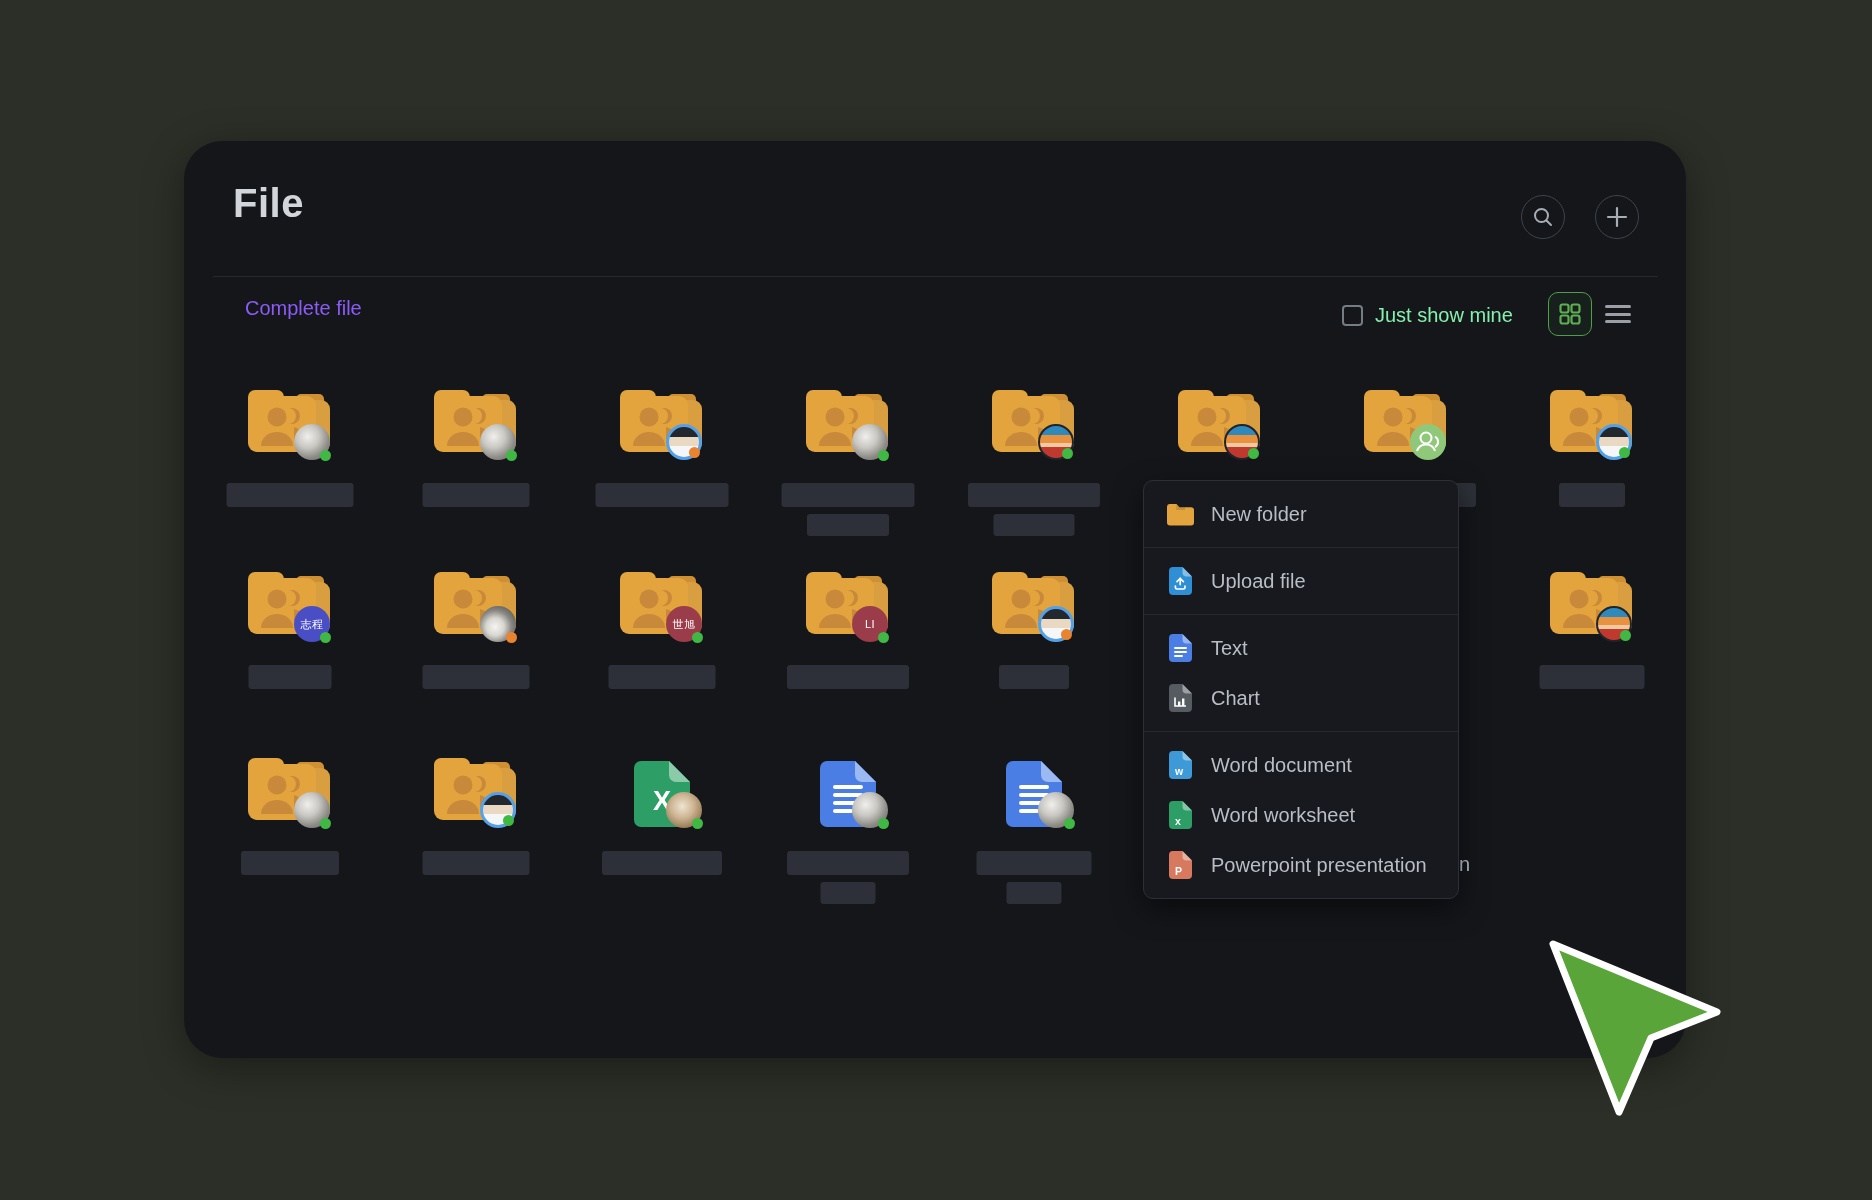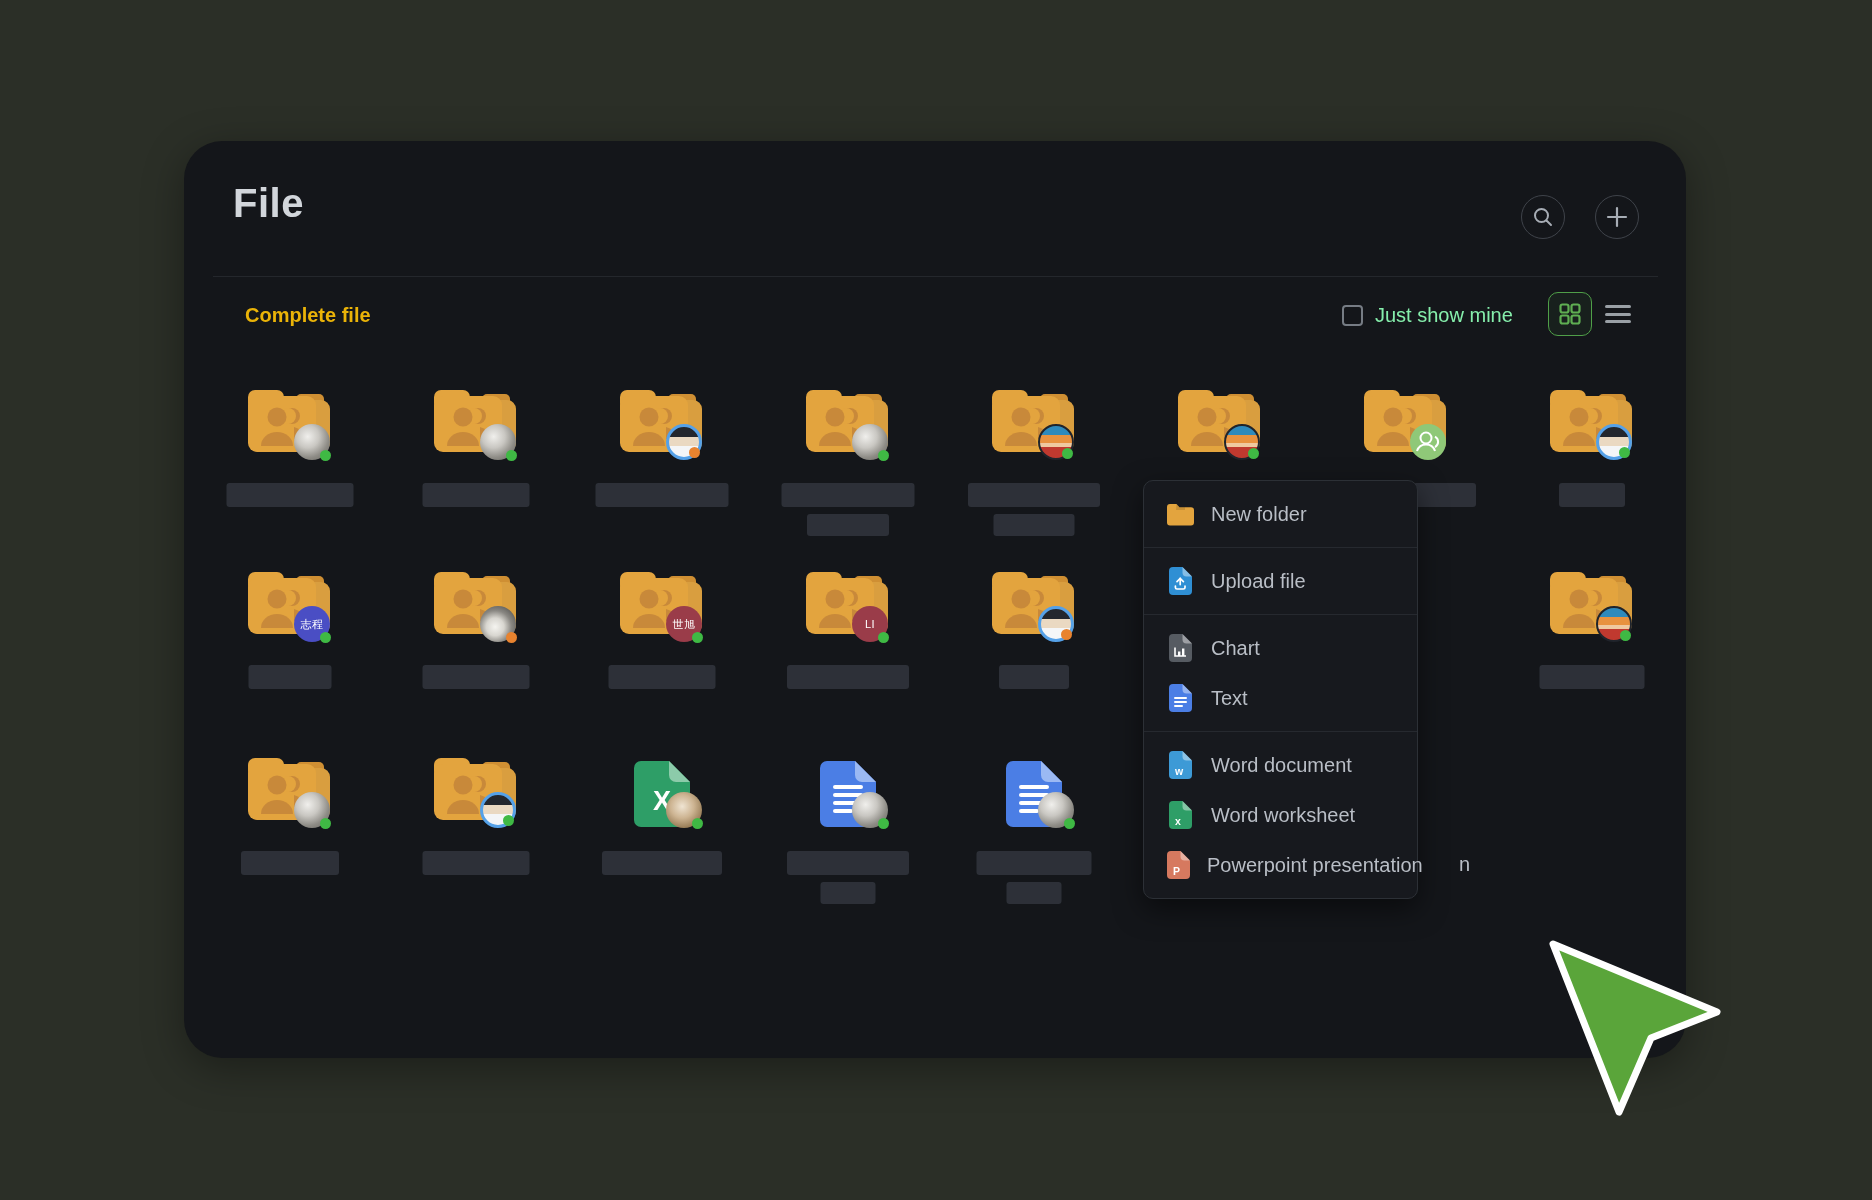--- a/index.html
+++ b/index.html
@@ -6,21 +6,21 @@
   .page{position:relative;width:1872px;height:1200px;background:#2b2f27;overflow:hidden;
         font-family:"Liberation Sans",sans-serif;}
   .card{position:absolute;left:184px;top:141px;width:1502px;height:917px;
         background:#14161a;border-radius:38px;box-shadow:0 10px 40px rgba(0,0,0,.35);}
   
   .title{position:absolute;left:49px;top:40px;font-size:40px;font-weight:700;color:#d2d6db;margin:0;letter-spacing:.5px;}
   .circle-btn{position:absolute;width:44px;height:44px;border-radius:50%;border:1.5px solid #3f434a;
         background:transparent;display:flex;align-items:center;justify-content:center;cursor:pointer;padding:0;}
   .hdr-divider{position:absolute;left:29px;top:135px;width:1445px;height:1px;background:#24272c;}
   
-  .section-label{position:absolute;left:61px;top:163px;font-size:20px;color:#eab308;font-weight:bold;}
+  .section-label{position:absolute;left:61px;top:156px;font-size:20px;color:#8b5cf6;}
   .checkbox{position:absolute;left:1158px;top:164px;width:21px;height:21px;border:2px solid #767c84;
         border-radius:4px;background:transparent;box-sizing:border-box;cursor:pointer;}
   .filter-label{position:absolute;left:1191px;top:163px;font-size:20px;color:#86efac;cursor:default;}
   .view-btn{position:absolute;background:transparent;border:none;padding:0;cursor:pointer;}
   .grid-btn{left:1364px;top:151px;width:44px;height:44px;border-radius:10px;
         border:1.5px solid #4f9f48;background:rgba(87,169,76,.07);display:flex;align-items:center;justify-content:center;}
   .list-btn{left:1419px;top:158px;width:30px;height:30px;display:flex;flex-direction:column;justify-content:center;gap:4.5px;align-items:center;}
   .list-btn i{display:block;width:26px;height:3px;border-radius:2px;background:#9aa0a6;}
   
   .cell{position:absolute;width:84px;}
@@ -34,21 +34,21 @@
   .av-photo-gray{background:radial-gradient(circle at 38% 35%,#f0efec 0%,#c9c7c2 35%,#8e8c86 65%,#62605a 100%);}
   .av-photo-cat{background:radial-gradient(circle at 42% 58%,#f5f4f0 0%,#d8d6d0 30%,#8a8883 55%,#3c3c3a 100%);}
   .av-photo-brown{background:radial-gradient(circle at 45% 40%,#efe4d2 0%,#cdb492 40%,#957a54 75%,#5f4c30 100%);}
   .av-cartoon-boy{border:3px solid #55a1e8;
         background:linear-gradient(180deg,#23272e 0%,#23272e 34%,#ead9c2 34%,#ead9c2 62%,#f4f6f8 62%,#f4f6f8 100%);}
   .av-cartoon-girl{border:2px solid #20242b;
         background:linear-gradient(180deg,#2e8abc 0%,#2e8abc 28%,#e8923f 28%,#e8923f 52%,#efc9a0 52%,#efc9a0 66%,#c0392f 66%,#c0392f 100%);}
   .av-initials-indigo{background:#4a4ec4;}
   .av-initials-red{background:#9a3c49;}
   
-  .menu{position:absolute;left:959px;top:339px;width:275px;background:#17191e;border:1px solid #2c3036;
+  .menu{position:absolute;left:959px;top:339px;width:316px;background:#17191e;border:1px solid #2c3036;
         border-radius:10px;box-shadow:0 10px 28px rgba(0,0,0,.5);z-index:5;box-sizing:border-box;}
   .menu-group{padding:8px 0;}
   .menu-divider{height:1px;background:#26292f;margin:0;}
   .menu-item{display:flex;align-items:center;height:50px;padding-left:23px;gap:17px;cursor:pointer;}
   .menu-item span{font-size:20px;color:#b9bec6;white-space:nowrap;}
   .fragment{position:absolute;left:1275px;top:712px;font-size:20px;color:#b9bec6;z-index:1;}
   #grid{position:absolute;inset:0;z-index:1;}
   #cursor{position:absolute;left:0;top:0;width:1872px;height:1200px;z-index:10;pointer-events:none;}
 </style>
 </head>
@@ -425,43 +425,43 @@
               </svg>
             </div>
             <span>Upload file</span>
           </div>
         </div>
         <div class="menu-divider"></div>
         <div class="menu-group">
           <div class="menu-item">
             <div style="width: 27px; display: flex; justify-content: center;">
               <svg width="23" height="28" viewBox="0 0 23 28">
-    <path d="M0 4 A4 4 0 0 1 4 0 H13.5 L23 9.5 V24 A4 4 0 0 1 19 28 H4 A4 4 0 0 1 0 24 Z" fill="#565b62"></path>
-    <path d="M13.5 0 L23 9.5 H17.5 A4 4 0 0 1 13.5 5.5 Z" fill="rgba(255,255,255,0.42)"></path>
-                <path d="M6 13.5 V22 H17" stroke="#fff" stroke-width="1.6" fill="none"></path>
-                <rect x="9" y="17.5" width="2.4" height="4.5" fill="#fff"></rect>
-                <rect x="13" y="14.5" width="2.4" height="7.5" fill="#fff"></rect>
-              </svg>
-            </div>
-            <span>Chart</span>
-          </div>
-          <div class="menu-item">
-            <div style="width: 27px; display: flex; justify-content: center;">
-              <svg width="23" height="28" viewBox="0 0 23 28">
     <path d="M0 4 A4 4 0 0 1 4 0 H13.5 L23 9.5 V24 A4 4 0 0 1 19 28 H4 A4 4 0 0 1 0 24 Z" fill="#4b7ee5"></path>
     <path d="M13.5 0 L23 9.5 H17.5 A4 4 0 0 1 13.5 5.5 Z" fill="rgba(255,255,255,0.42)"></path>
                 <g fill="#fff">
                   <rect x="5" y="13" width="13" height="2" rx="1"></rect>
                   <rect x="5" y="17" width="13" height="2" rx="1"></rect>
                   <rect x="5" y="21" width="9" height="2" rx="1"></rect>
                 </g>
               </svg>
             </div>
             <span>Text</span>
           </div>
+          <div class="menu-item">
+            <div style="width: 27px; display: flex; justify-content: center;">
+              <svg width="23" height="28" viewBox="0 0 23 28">
+    <path d="M0 4 A4 4 0 0 1 4 0 H13.5 L23 9.5 V24 A4 4 0 0 1 19 28 H4 A4 4 0 0 1 0 24 Z" fill="#565b62"></path>
+    <path d="M13.5 0 L23 9.5 H17.5 A4 4 0 0 1 13.5 5.5 Z" fill="rgba(255,255,255,0.42)"></path>
+                <path d="M6 13.5 V22 H17" stroke="#fff" stroke-width="1.6" fill="none"></path>
+                <rect x="9" y="17.5" width="2.4" height="4.5" fill="#fff"></rect>
+                <rect x="13" y="14.5" width="2.4" height="7.5" fill="#fff"></rect>
+              </svg>
+            </div>
+            <span>Chart</span>
+          </div>
         </div>
         <div class="menu-divider"></div>
         <div class="menu-group">
           <div class="menu-item">
             <div style="width: 27px; display: flex; justify-content: center;">
               <svg width="23" height="28" viewBox="0 0 23 28">
     <path d="M0 4 A4 4 0 0 1 4 0 H13.5 L23 9.5 V24 A4 4 0 0 1 19 28 H4 A4 4 0 0 1 0 24 Z" fill="#3d9ad6"></path>
     <path d="M13.5 0 L23 9.5 H17.5 A4 4 0 0 1 13.5 5.5 Z" fill="rgba(255,255,255,0.42)"></path>
                 <text x="6" y="24" font-family="Liberation Sans, sans-serif" font-size="10.5" font-weight="700" fill="#fff">w</text>
               </svg>

